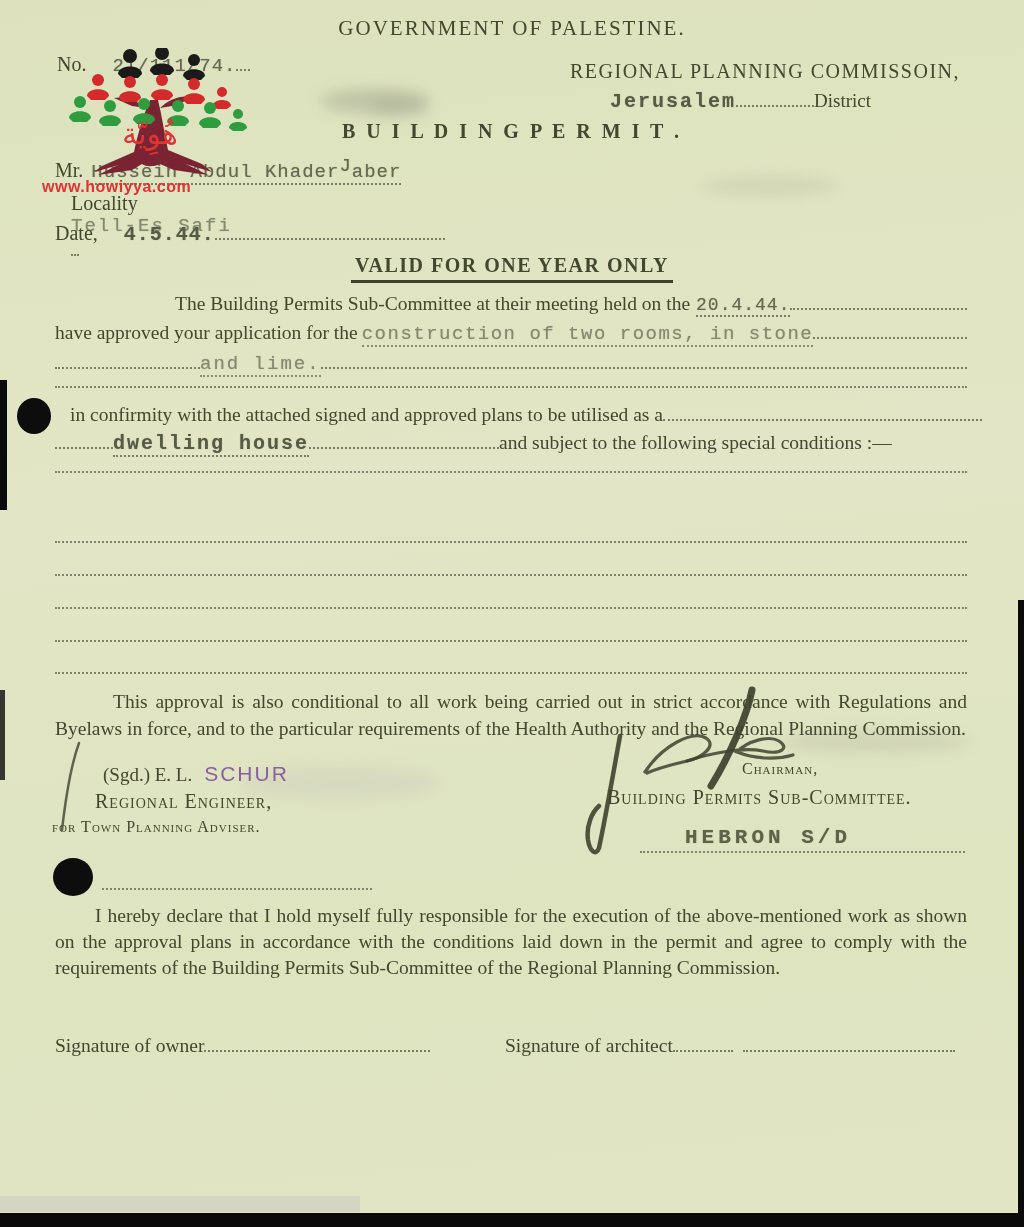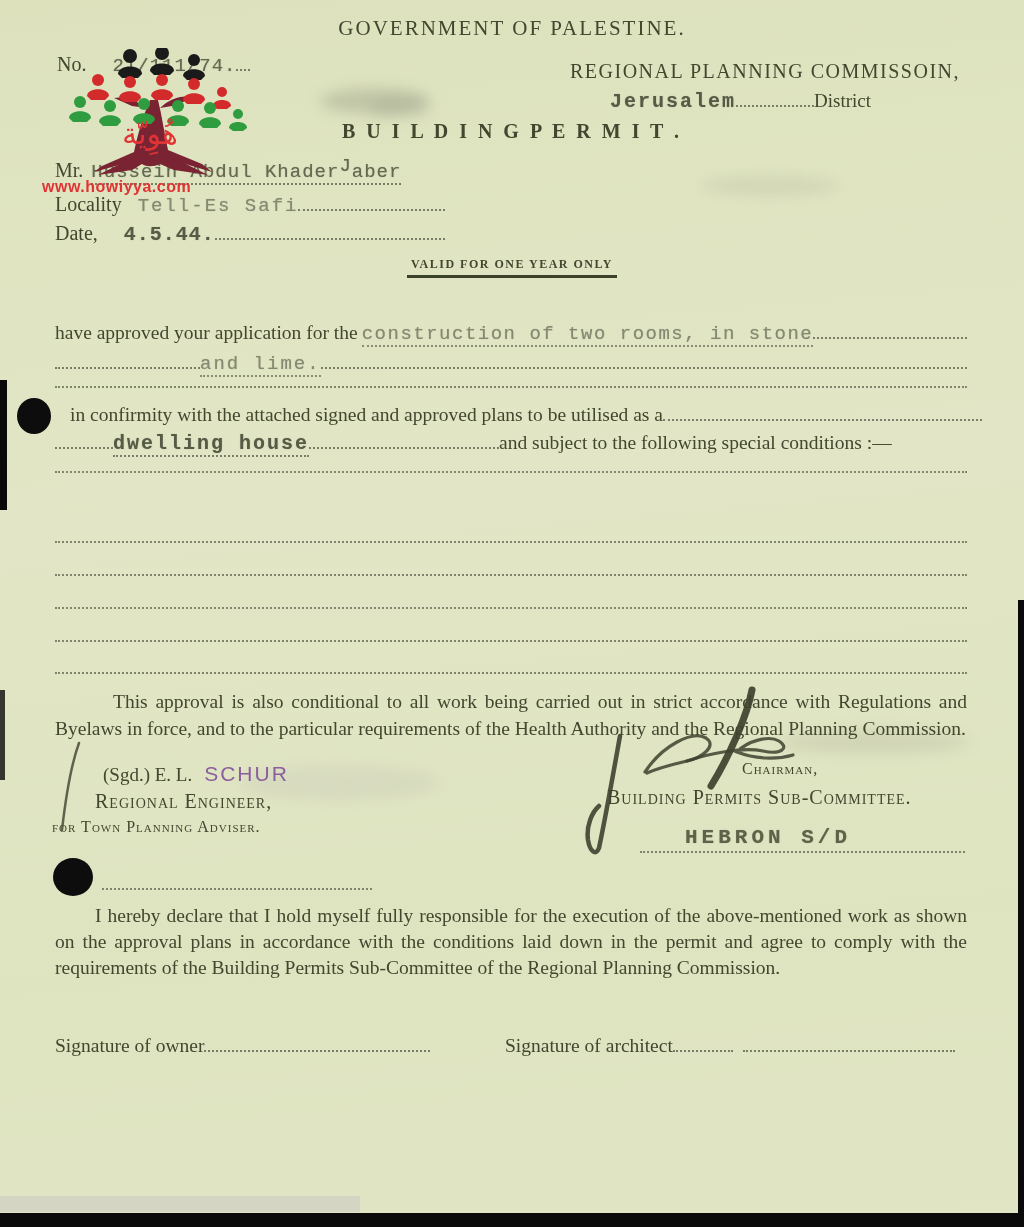--- a/index.html
+++ b/index.html
@@ -62,36 +62,41 @@
     <span class="print" style="font-size:19px;">District</span>
   </div>
 
   <div class="abs print" style="left:0;top:120px;width:1024px;text-align:center;font-size:20px;font-weight:bold;letter-spacing:3px;">B U I L D I N G   P E R M I T .</div>
 
   <div class="abs flexline" style="left:55px;top:155px;width:560px;">
     <span class="print" style="font-size:20px;">Mr.</span>
     <span class="typed udot" style="font-size:19px;margin-left:8px;"><span>Hussein Abdul Khader</span><span style="vertical-align:6px;">J</span><span>aber</span></span>
   </div>
 
-  <div class="abs flexline" style="left:55px;top:192px;width:390px;">
+  <div class="abs flexline" style="left:55px;top:192px;width:390px;flex-direction:column;">
     <span class="print" style="font-size:20px;">Locality</span>
     <span class="typed faded" style="font-size:19px;margin-left:16px;letter-spacing:2px;">Tell-Es Safi</span>
     <span class="dotfill"></span>
   </div>
 
   <div class="abs flexline" style="left:55px;top:221px;width:390px;">
     <span class="print" style="font-size:20px;">Date,</span>
     <span class="typed dark" style="font-size:20px;margin-left:26px;">4.5.44.</span>
     <span class="dotfill"></span>
   </div>
 
   <div class="abs" style="left:0;top:254px;width:1024px;text-align:center;">
-    <span class="print" style="display:inline-block;font-size:12px;font-weight:bold;letter-spacing:1.5px;border-bottom:3px solid #3c4129;padding:0 4px 3px 4px;">VALID FOR ONE YEAR ONLY</span>
-  </div>
-
+    <span class="print" style="display:inline-block;font-size:20px;font-weight:bold;letter-spacing:1.5px;border-bottom:3px solid #3c4129;padding:0 4px 3px 4px;">VALID FOR ONE YEAR ONLY</span>
+  </div>
+
+  <div class="abs flexline" style="left:55px;top:291px;width:912px;">
+    <span class="print" style="font-size:19.5px;text-indent:60px;padding-left:60px;">The Building Permits Sub-Committee at their meeting held on the</span>
+    <span class="typed udot" style="font-size:18px;margin-left:6px;">20.4.44.</span>
+    <span class="dotfill"></span>
+  </div>
 
   <div class="abs flexline" style="left:55px;top:320px;width:912px;">
     <span class="print" style="font-size:19.5px;">have approved your application for the</span>
     <span class="typed faded udot" style="font-size:19px;margin-left:4px;letter-spacing:1.5px;">construction of two rooms, in stone</span>
     <span class="dotfill"></span>
   </div>
 
   <div class="abs flexline" style="left:55px;top:350px;width:912px;">
     <span class="dotfix" style="width:145px;"></span>
     <span class="typed faded udot" style="font-size:19px;letter-spacing:2px;">and lime.</span>

